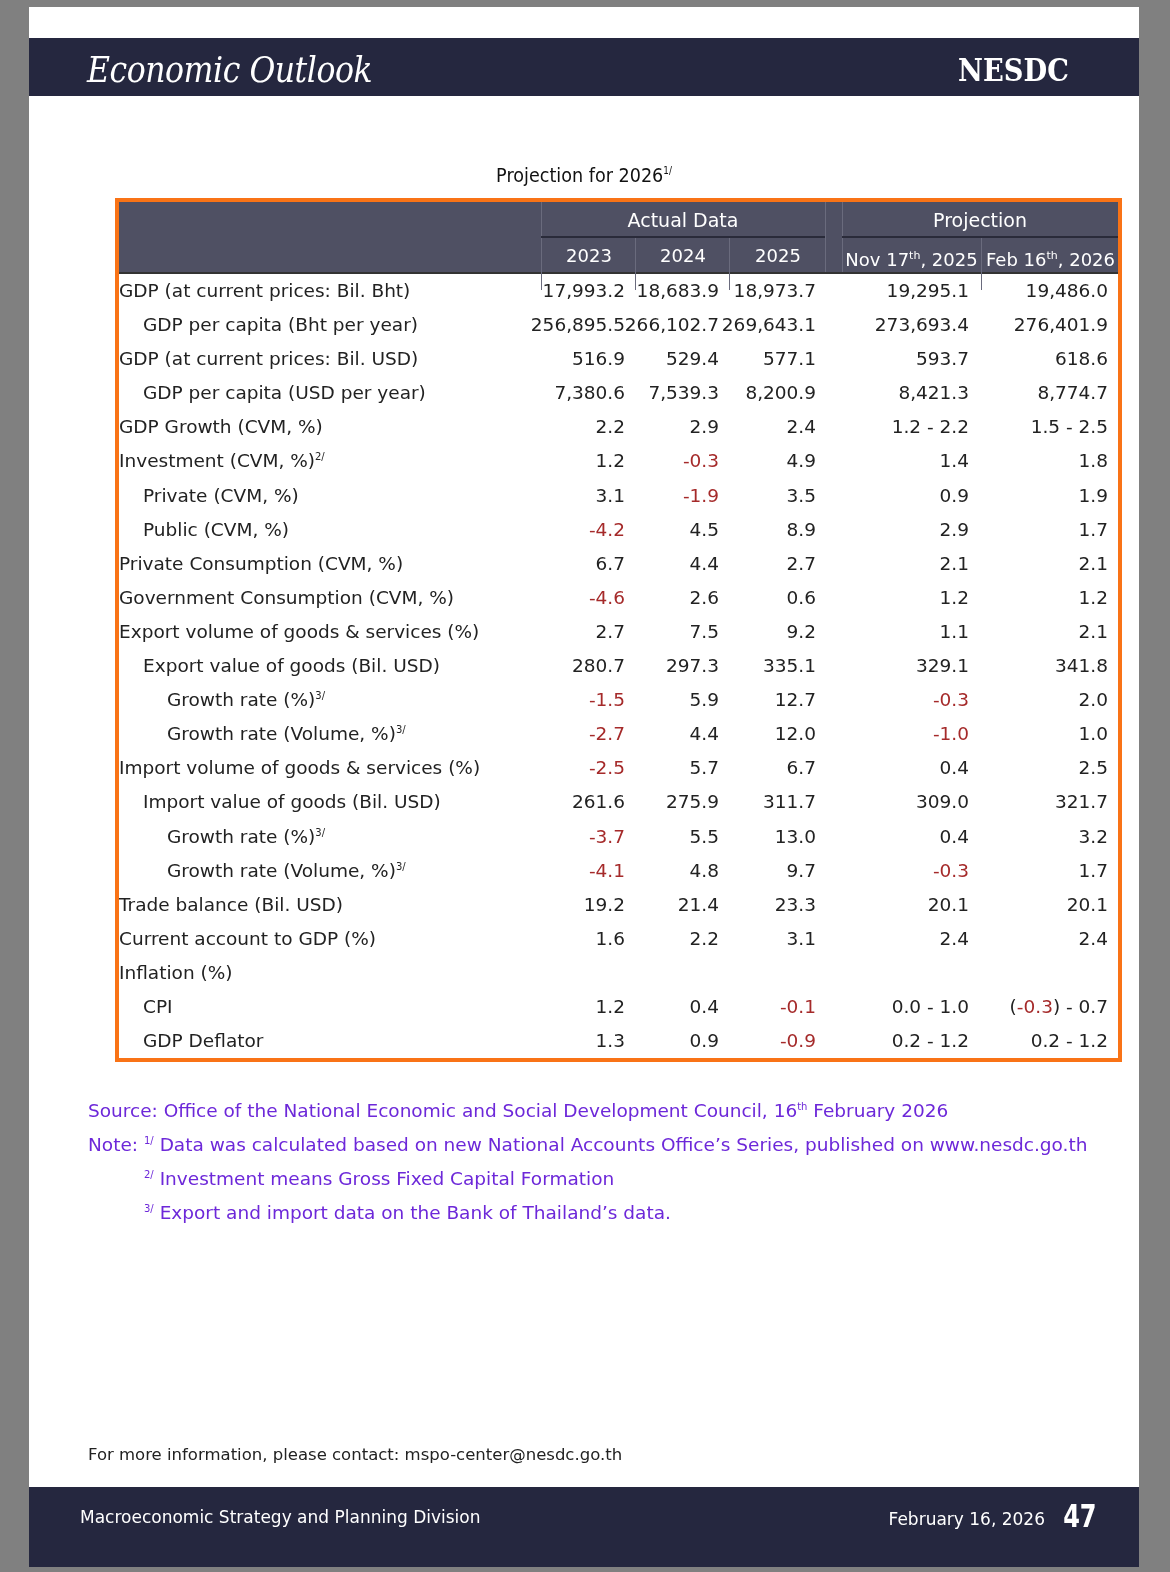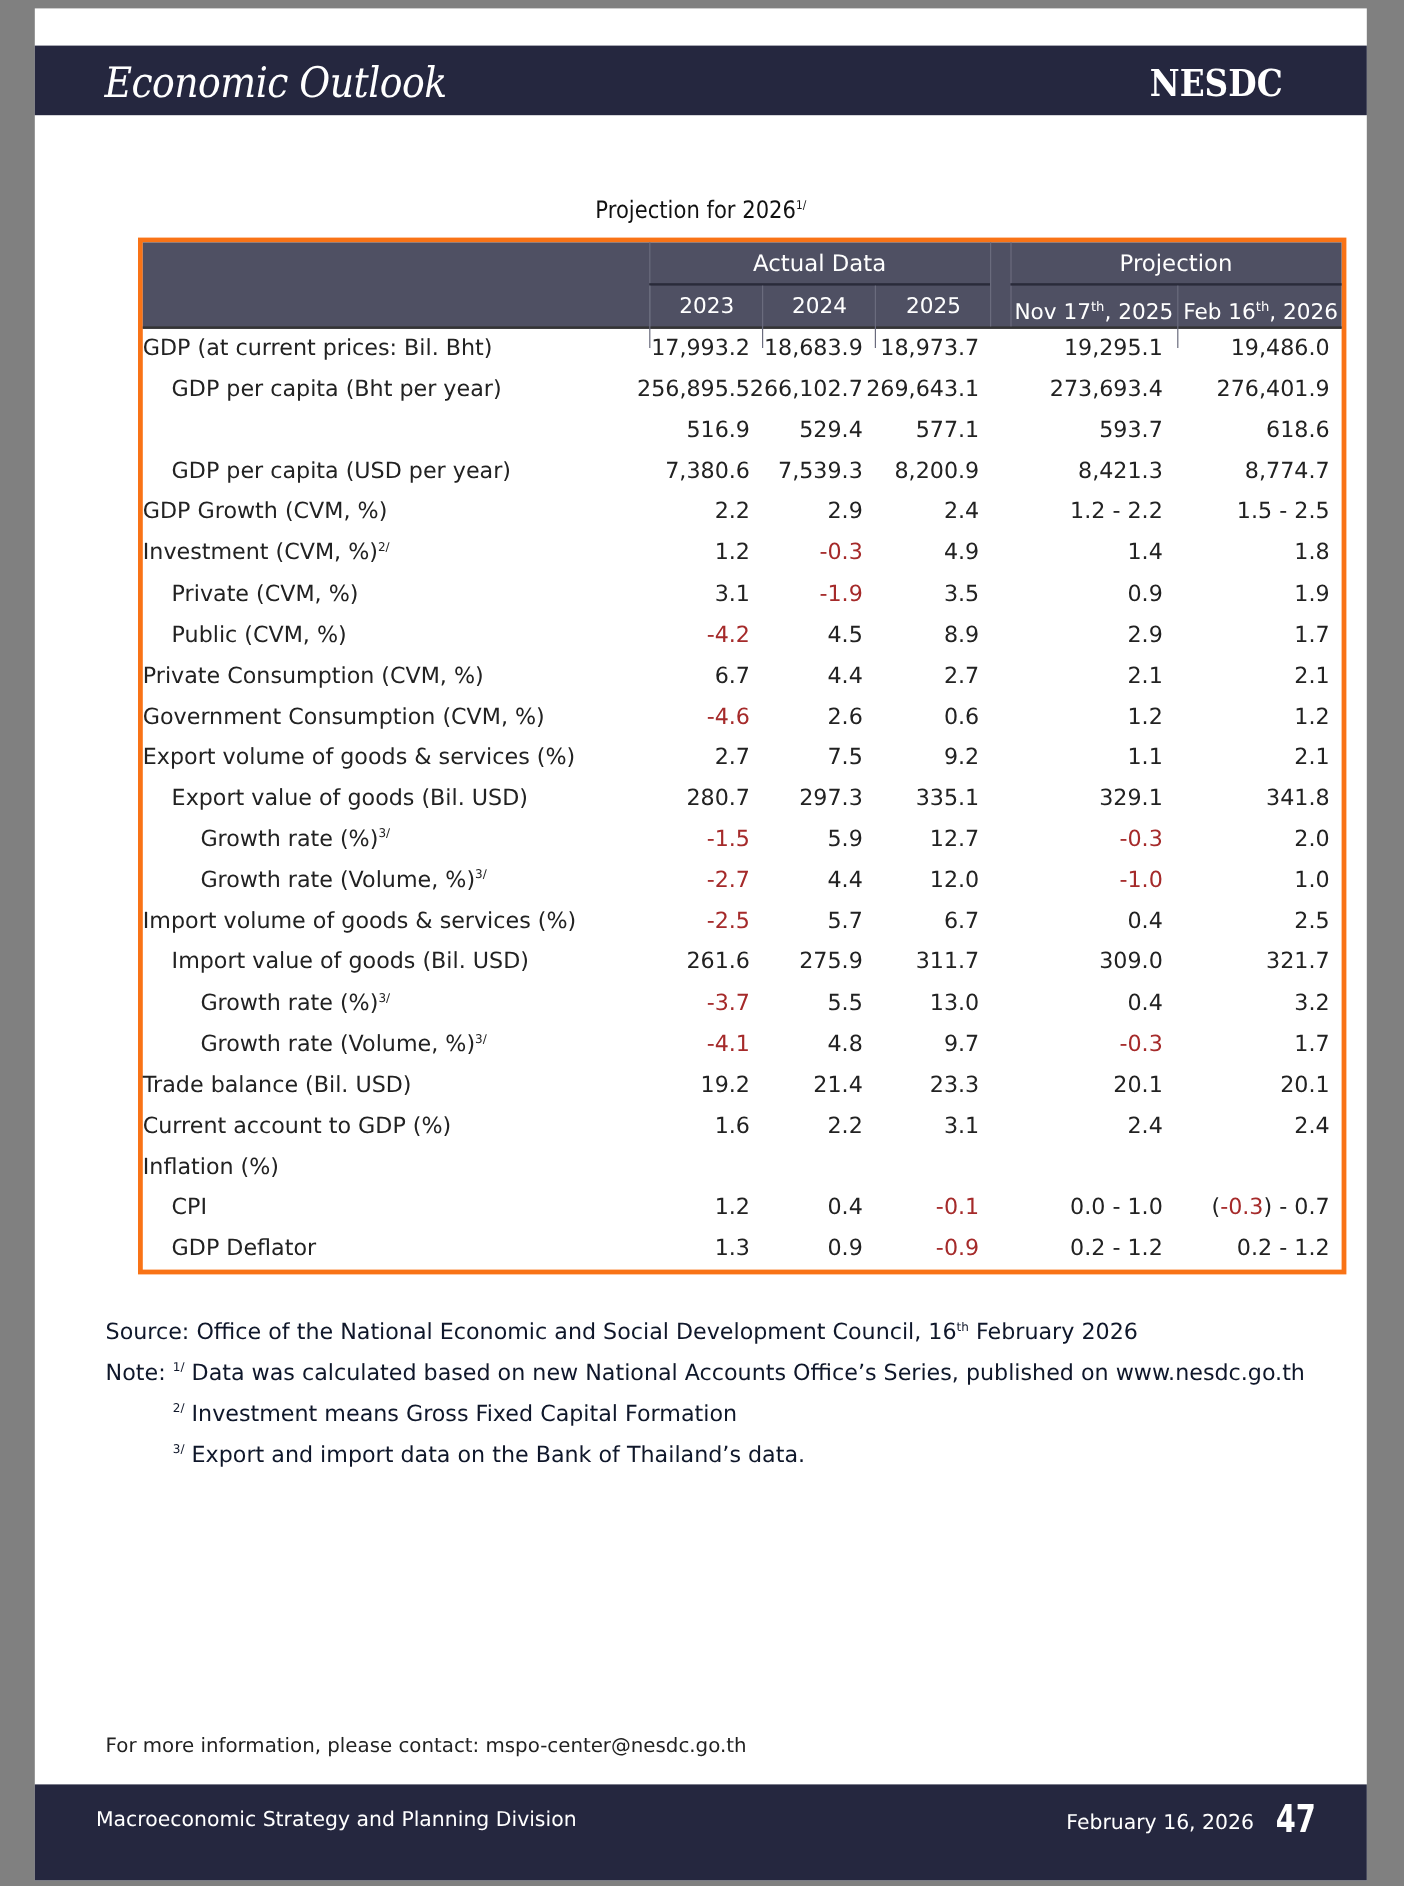--- a/index.html
+++ b/index.html
@@ -22,21 +22,21 @@
 
   .rows { position:relative; }
   .row { position:relative; height:34.1px; line-height:34px; font-size:18.5px; color:#222; }
   .row .label { position:absolute; left:0; white-space:nowrap; }
   .row .label.i1 { left:24px; }
   .row .label.i2 { left:48px; }
   .row .v { position:absolute; text-align:right; white-space:nowrap; }
   .c0 { right:493px; } .c1 { right:399px; } .c2 { right:302px; } .c3 { right:149px; } .c4 { right:10px; }
   .neg { color:#a52a2a; }
 
-  .notes { position:absolute; left:59px; top:1087px; font-size:18.5px; color:#0f172a; }
+  .notes { position:absolute; left:59px; top:1087px; font-size:18.5px; color:#6d28d9; }
   .notes div { height:34px; line-height:34px; white-space:nowrap; }
   .notes .indent { padding-left:56px; }
   .notes .nlabel { display:inline-block; width:56px; }
   .contact { position:absolute; left:59px; top:1438px; font-size:16.5px; color:#222; }
   .footer-bar { position:absolute; left:0; top:1480px; width:1110px; height:80px; background:#25273f; color:#fff; }
   .footer-left { position:absolute; left:51px; top:20px; font-size:17px; }
   .footer-date { position:absolute; right:94px; top:22px; font-size:17px; }
   .footer-page { position:absolute; right:42px; top:10px; font-size:32px; font-weight:bold; transform:scaleX(0.75); transform-origin:right center; }
 </style>
 </head>
@@ -76,20 +76,21 @@
         </div>
         <div class="row">
           <span class="label i1"><span>GDP per capita (Bht per year)</span></span>
           <span class="v c0">256,895.5</span>
           <span class="v c1">266,102.7</span>
           <span class="v c2">269,643.1</span>
           <span class="v c3">273,693.4</span>
           <span class="v c4">276,401.9</span>
         </div>
         <div class="row">
+          <span class="label"><span>GDP (at current prices: Bil. USD)</span></span>
           <span class="v c0">516.9</span>
           <span class="v c1">529.4</span>
           <span class="v c2">577.1</span>
           <span class="v c3">593.7</span>
           <span class="v c4">618.6</span>
         </div>
         <div class="row">
           <span class="label i1"><span>GDP per capita (USD per year)</span></span>
           <span class="v c0">7,380.6</span>
           <span class="v c1">7,539.3</span>

